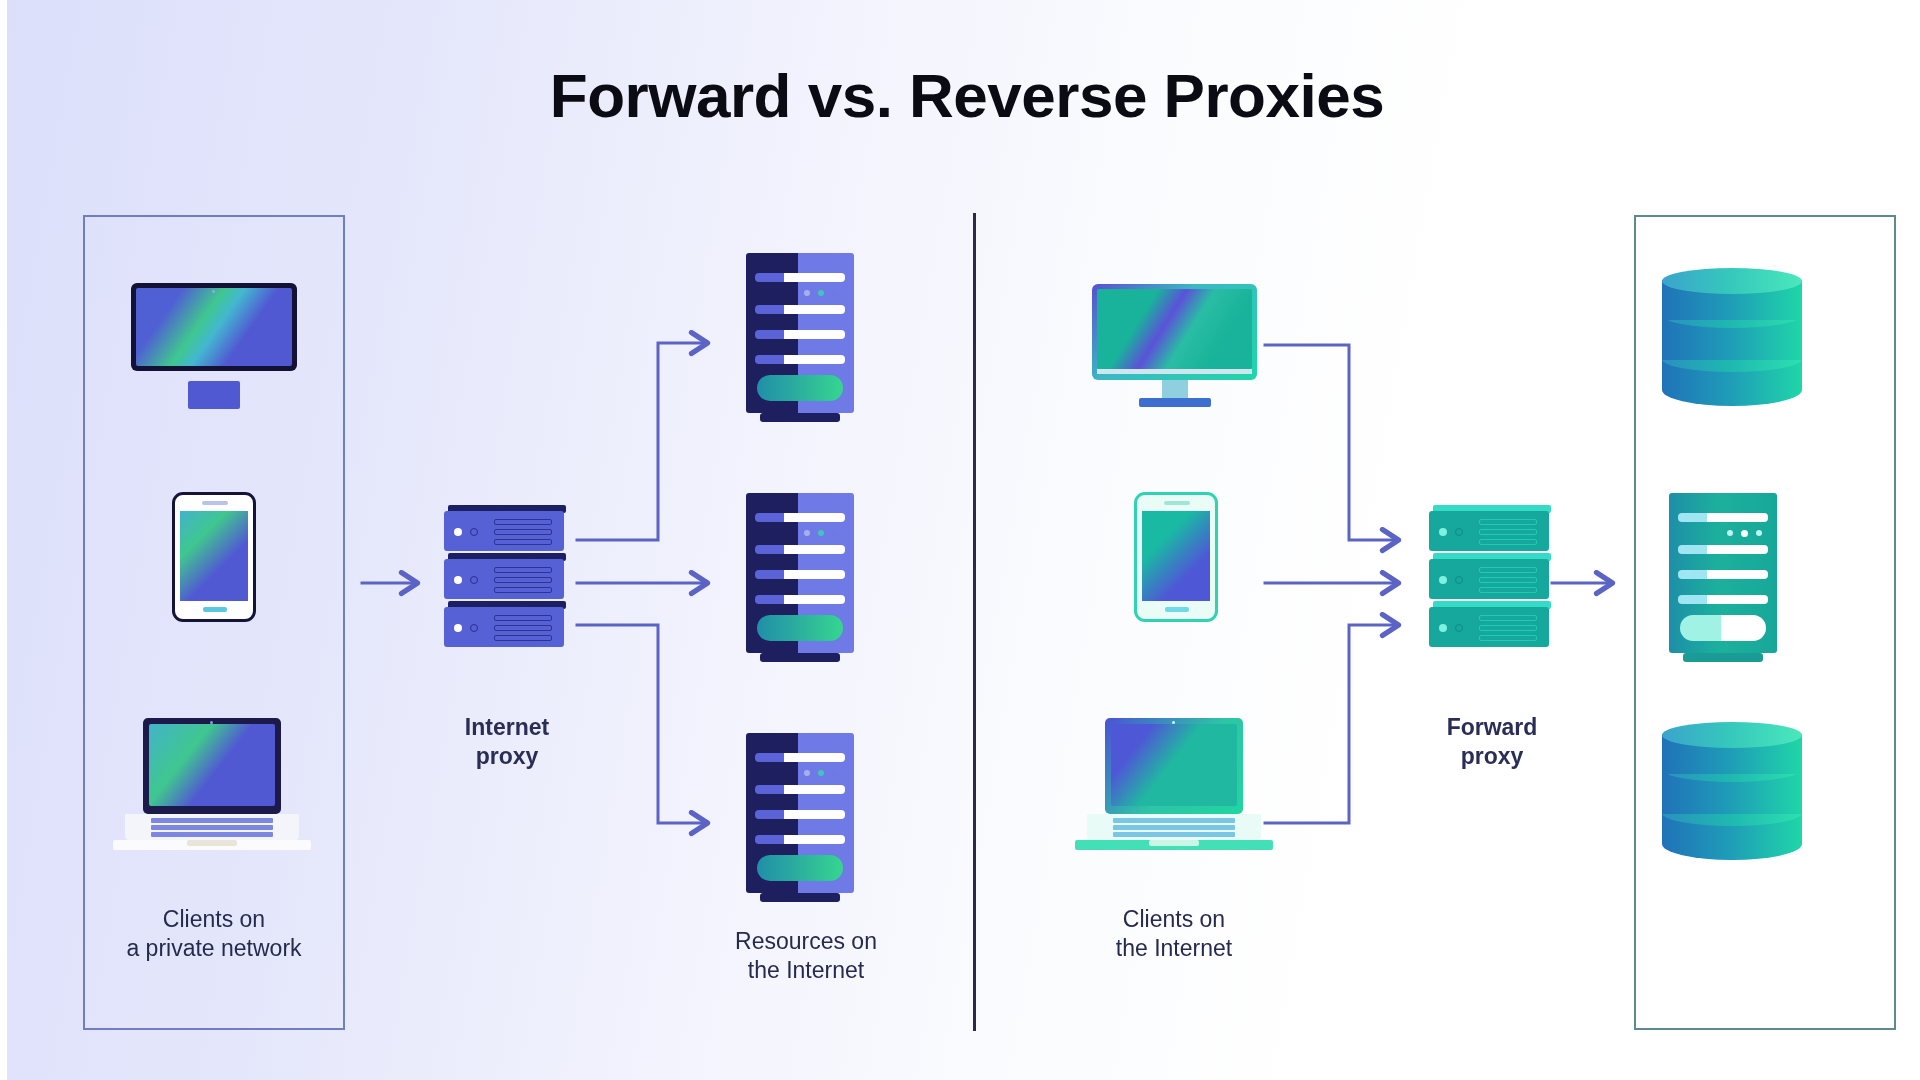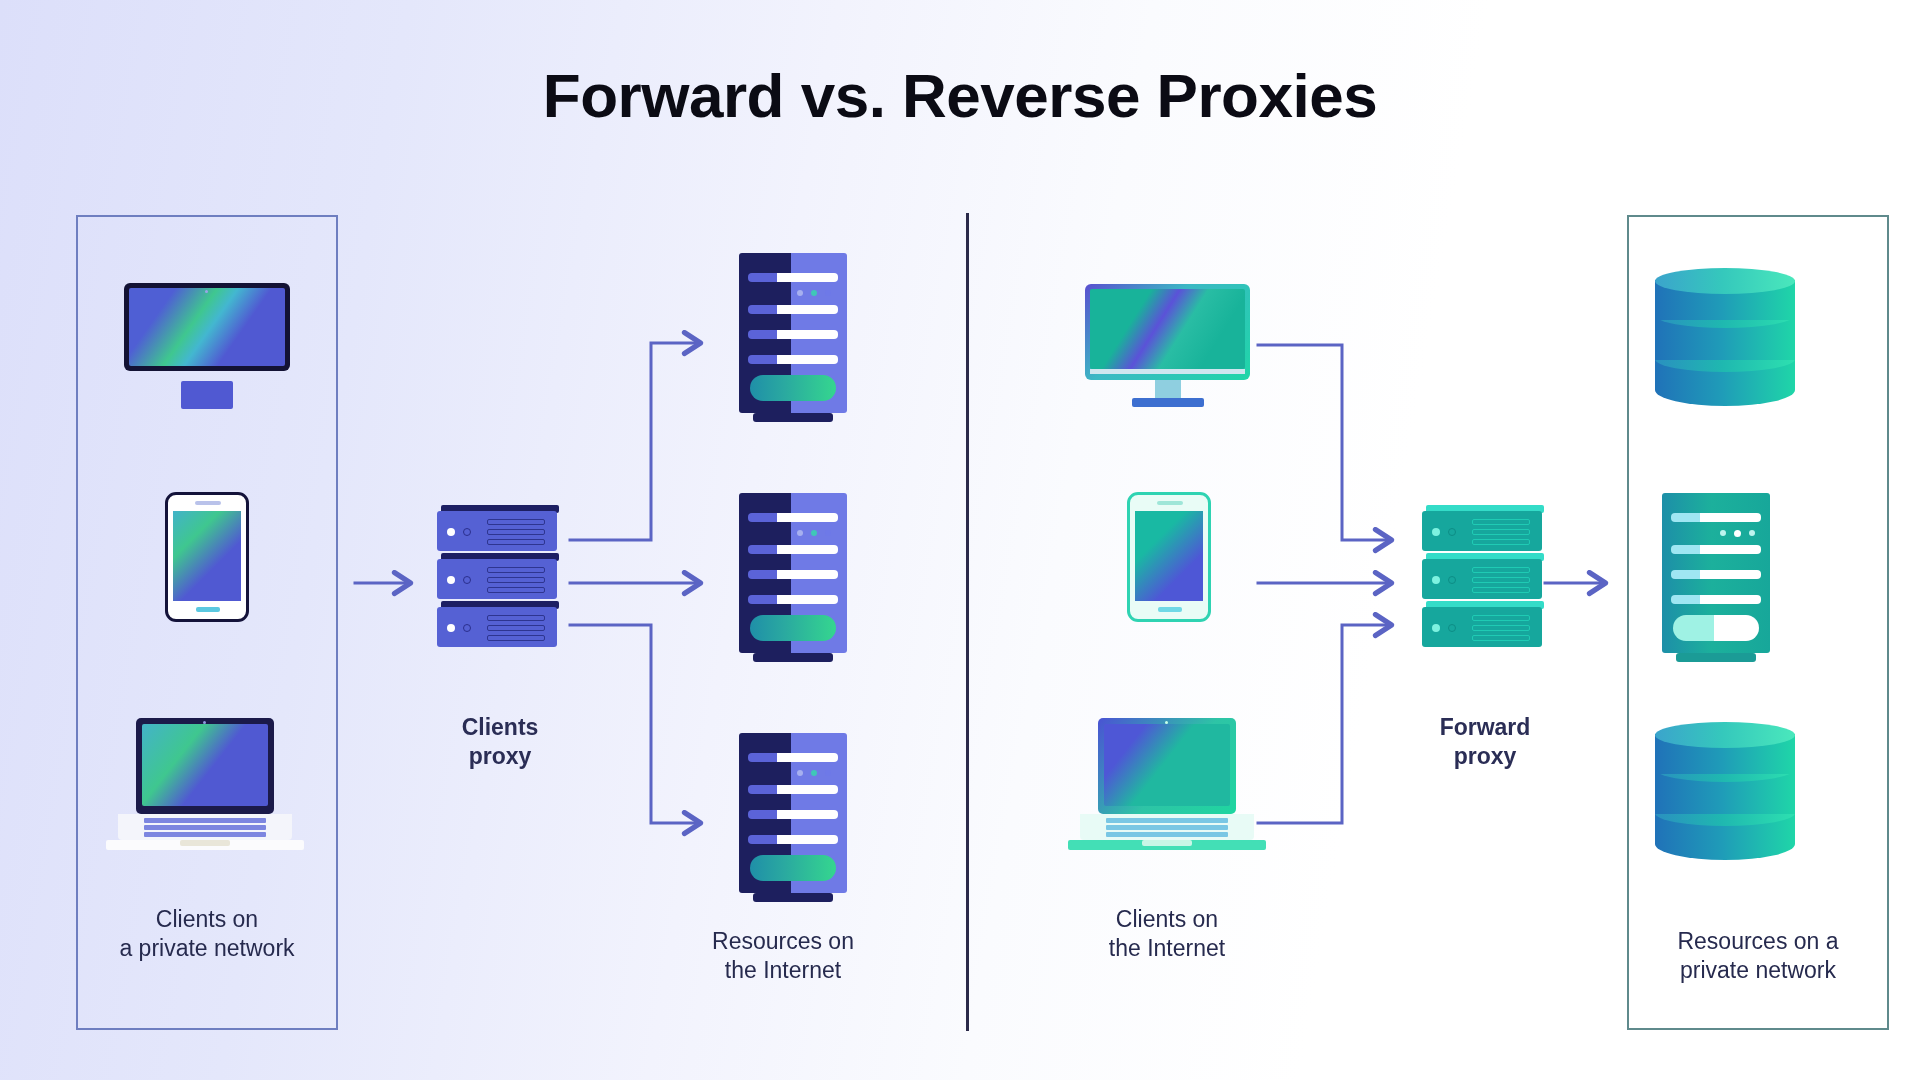--- a/index.html
+++ b/index.html
@@ -5,20 +5,21 @@
   html, body {
     margin: 0; padding: 0;
     width: 1920px; height: 1080px;
     overflow: hidden;
     font-family: "Liberation Sans", sans-serif;
   }
   #canvas {
     position: relative;
     width: 1672px; height: 1080px;
     background: linear-gradient(100deg, #dcdffa 0%, #e4e7fb 22%, #f2f3fd 45%, #fafbfe 62%, #ffffff 80%, #ffffff 100%);
+    margin-left: 7px;
   }
   .abs { position: absolute; }
 
   
   #page-title {
     position: absolute;
     top: 62px; left: 0; width: 1920px;
     text-align: center;
     font-size: 62px;
     font-weight: bold;
@@ -152,21 +153,21 @@
     <div class="abs" style="left:4px; top:96px; width:118px; height:8px; background:#1d1f63; border-radius:2px;"></div>
     <div class="abs" style="left:0; top:102px; width:120px; height:40px; background:#5561d4; border-radius:3px;"></div>
     <div class="abs" style="left:10px; top:119px; width:8px; height:8px; background:#ffffff; border-radius:50%;"></div>
     <div class="abs" style="left:26px; top:119px; width:8px; height:8px; border:1.6px solid #2a2f8e; border-radius:50%; box-sizing:border-box;"></div>
     <div class="abs" style="left:50px; top:110px; width:58px; height:6px; border:1.4px solid #2e3590; box-sizing:border-box; border-radius:2px;"></div>
     <div class="abs" style="left:50px; top:120px; width:58px; height:6px; border:1.4px solid #2e3590; box-sizing:border-box; border-radius:2px;"></div>
     <div class="abs" style="left:50px; top:130px; width:58px; height:6px; border:1.4px solid #2e3590; box-sizing:border-box; border-radius:2px;"></div>
   </div>
 
   <div class="proxy-label" style="left:400px; top:713px; width:200px;">
-    <div>Clients</div>
+    <div>Internet</div>
     <div>proxy</div>
   </div>
 
   <div class="device" style="left:735px; top:253px; width:116px; height:175px;">
     <div class="abs" style="left:4px; top:0; width:108px; height:160px; background:linear-gradient(90deg,#1d1f5e 0%,#1d1f5e 48%,#6f7ae6 48%,#6f7ae6 100%); border-radius:3px;"></div>
     <div class="abs" style="left:13px; top:20px; width:90px; height:9px; background:linear-gradient(90deg,#5b63d8 0%,#5b63d8 32%,#ffffff 32%,#ffffff 100%); border-radius:4px;"></div>
     <div class="abs" style="left:13px; top:52px; width:90px; height:9px; background:linear-gradient(90deg,#5b63d8 0%,#5b63d8 32%,#ffffff 32%,#ffffff 100%); border-radius:4px;"></div>
     <div class="abs" style="left:13px; top:77px; width:90px; height:9px; background:linear-gradient(90deg,#5b63d8 0%,#5b63d8 32%,#ffffff 32%,#ffffff 100%); border-radius:4px;"></div>
     <div class="abs" style="left:13px; top:102px; width:90px; height:9px; background:linear-gradient(90deg,#5b63d8 0%,#5b63d8 32%,#ffffff 32%,#ffffff 100%); border-radius:4px;"></div>
     <div class="abs" style="left:62px; top:37px; width:6px; height:6px; background:#a7b0ef; border-radius:50%;"></div>
@@ -195,21 +196,21 @@
     <div class="abs" style="left:13px; top:52px; width:90px; height:9px; background:linear-gradient(90deg,#5b63d8 0%,#5b63d8 32%,#ffffff 32%,#ffffff 100%); border-radius:4px;"></div>
     <div class="abs" style="left:13px; top:77px; width:90px; height:9px; background:linear-gradient(90deg,#5b63d8 0%,#5b63d8 32%,#ffffff 32%,#ffffff 100%); border-radius:4px;"></div>
     <div class="abs" style="left:13px; top:102px; width:90px; height:9px; background:linear-gradient(90deg,#5b63d8 0%,#5b63d8 32%,#ffffff 32%,#ffffff 100%); border-radius:4px;"></div>
     <div class="abs" style="left:62px; top:37px; width:6px; height:6px; background:#a7b0ef; border-radius:50%;"></div>
     <div class="abs" style="left:76px; top:37px; width:6px; height:6px; background:#3fc7b8; border-radius:50%;"></div>
     <div class="abs" style="left:90px; top:37px; width:6px; height:6px; background:#6e79e8; border-radius:50%;"></div>
     <div class="abs" style="left:15px; top:122px; width:86px; height:26px; background:linear-gradient(90deg,#1f8fa8 0%,#2aa9a0 40%,#35d68f 100%); border-radius:13px;"></div>
     <div class="abs" style="left:18px; top:160px; width:80px; height:9px; background:#1d1f5e; border-radius:3px;"></div>
   </div>
 
-  <div class="caption" style="left:658px; top:927px; width:250px;">
+  <div class="caption" style="left:674px; top:927px; width:250px;">
     <div>Resources on</div>
     <div>the Internet</div>
   </div>
 
   <div class="device" style="left:1085px; top:284px; width:165px; height:122px;">
     <div class="abs" style="left:0; top:0; width:165px; height:96px; background:linear-gradient(135deg,#5a4fd0 0%,#3bb8c4 40%,#1fd6a8 100%); border-radius:6px;"></div>
     <div class="abs" style="left:5px; top:5px; width:155px; height:80px; background:linear-gradient(122deg,#18b39a 0%,#18b39a 30%,#5b52d8 44%,#29bda4 58%,#18b39a 78%,#18b39a 100%); border-radius:2px;"></div>
     <div class="abs" style="left:5px; top:85px; width:155px; height:5px; background:#cfe6ef;"></div>
     <div class="abs" style="left:70px; top:96px; width:26px; height:20px; background:#8fcfe0;"></div>
     <div class="abs" style="left:47px; top:114px; width:72px; height:9px; background:#3d6fd0; border-radius:2px;"></div>
@@ -295,18 +296,14 @@
 
   <div class="device" style="left:1655px; top:722px; width:140px; height:145px;">
     <div class="abs" style="left:0; top:88px; width:140px; height:50px; background:linear-gradient(90deg,#2072b8 0%,#1f9cb8 48%,#1fd6a8 100%); border-radius:0 0 50% 50% / 0 0 32% 32%;"></div>
     <div class="abs" style="left:0; top:78px; width:140px; height:26px; background:linear-gradient(90deg,#2a90c0 0%,#1fb8b0 48%,#2de0b0 100%); border-radius:50%;"></div>
     <div class="abs" style="left:0; top:44px; width:140px; height:48px; background:linear-gradient(90deg,#2072b8 0%,#1f9cb8 48%,#1fd6a8 100%);"></div>
     <div class="abs" style="left:0; top:34px; width:140px; height:26px; background:linear-gradient(90deg,#2a90c0 0%,#1fb8b0 48%,#2de0b0 100%); border-radius:50%;"></div>
     <div class="abs" style="left:0; top:12px; width:140px; height:40px; background:linear-gradient(90deg,#2072b8 0%,#1f9cb8 48%,#1fd6a8 100%);"></div>
     <div class="abs" style="left:0; top:0; width:140px; height:26px; background:linear-gradient(90deg,#3ba4cc 0%,#35c8bc 48%,#4ae8bc 100%); border-radius:50%;"></div>
   </div>
 
-  <div class="caption" style="left:1627px; top:927px; width:262px;">
-    <div>Resources on a</div>
-    <div>private network</div>
-  </div>
 
 </div>
 
 </body></html>

